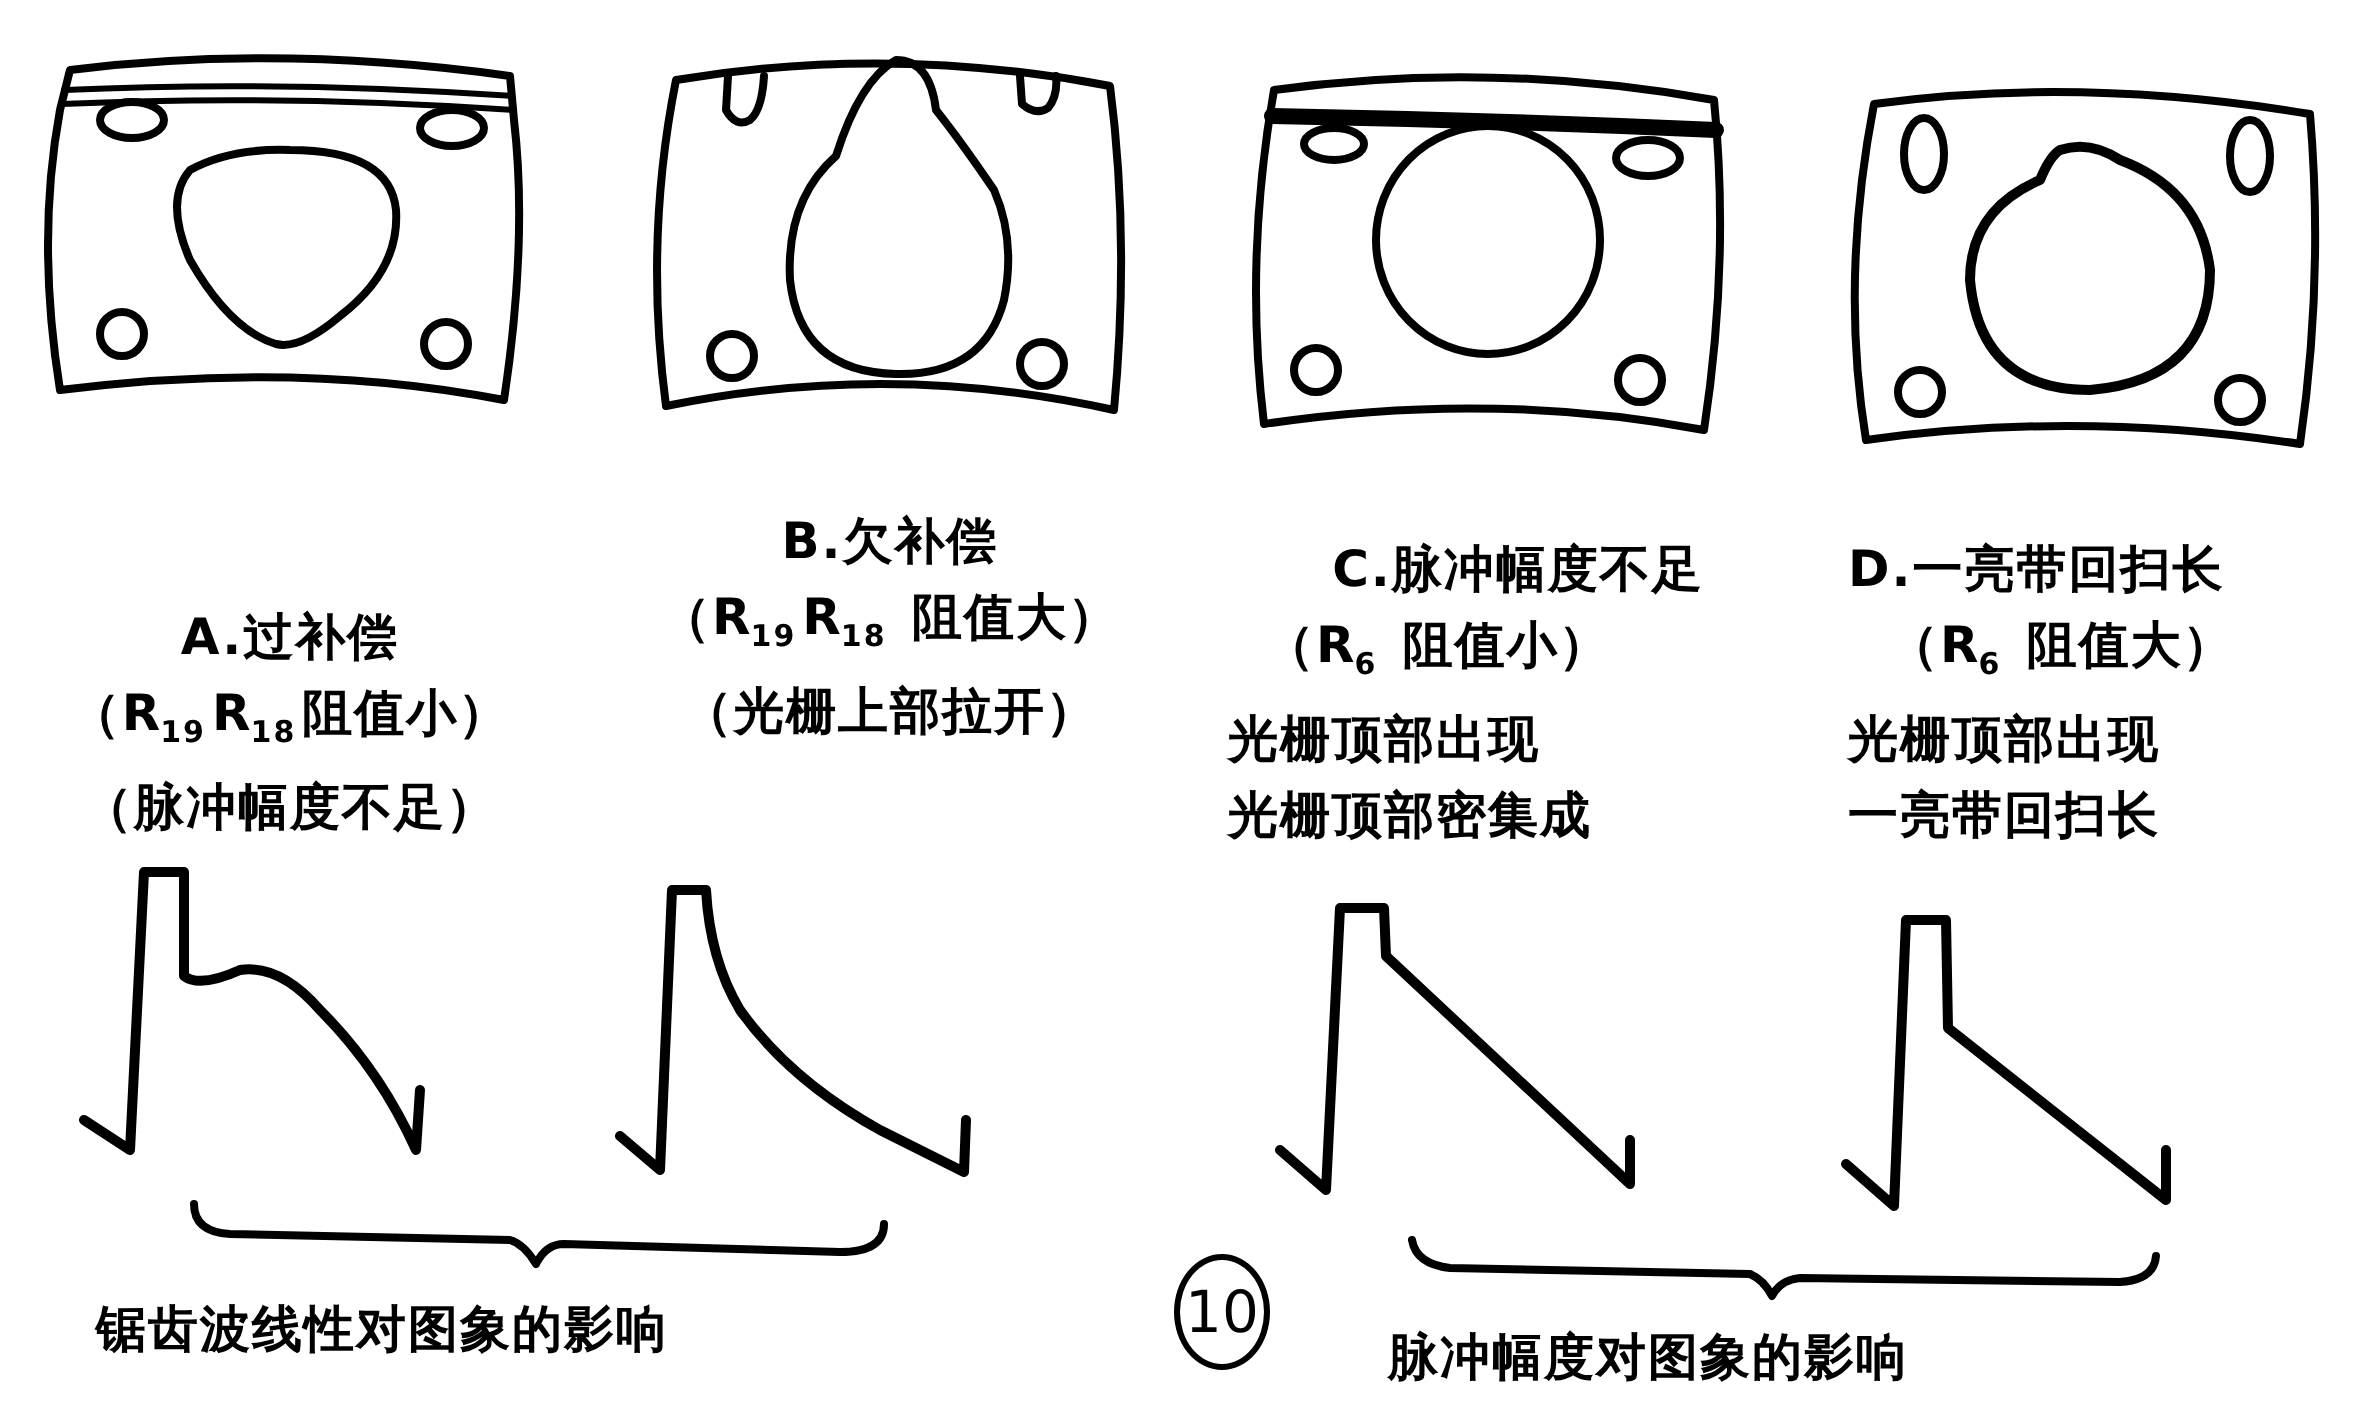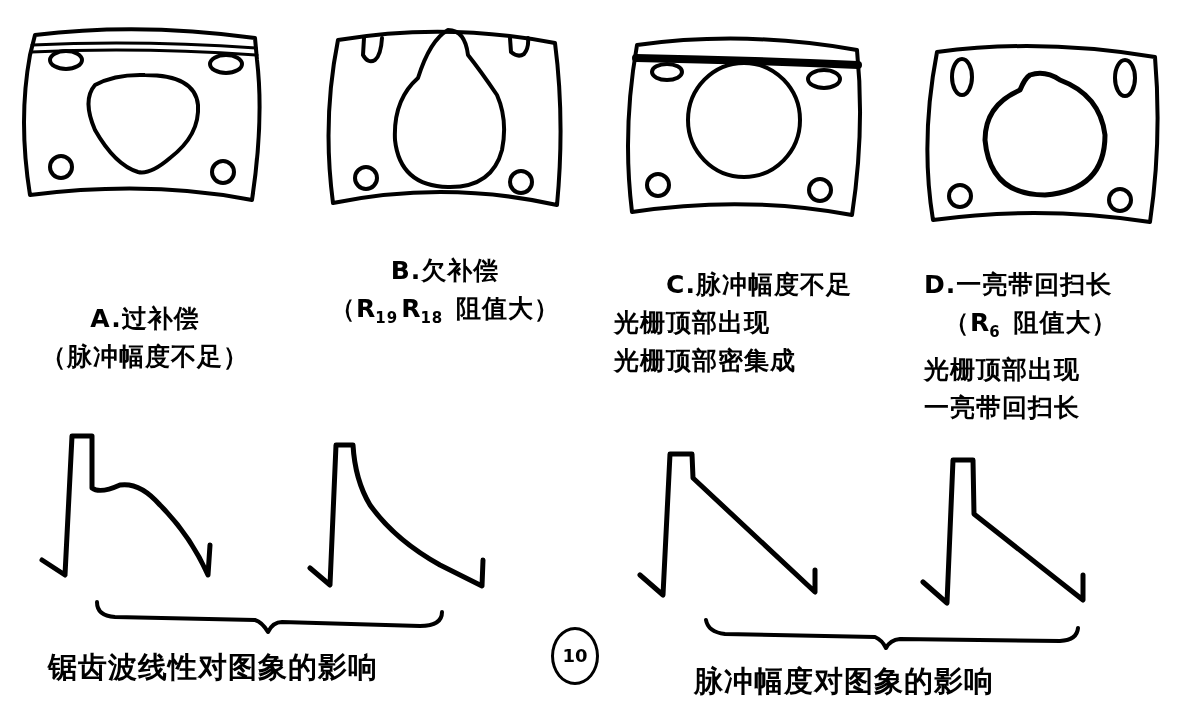--- a/index.html
+++ b/index.html
@@ -4,24 +4,24 @@
 <style>
   html, body { margin: 0; padding: 0; background: #ffffff; }
   body { width: 1179px; height: 711px; position: relative; overflow: hidden;
          font-family: "DejaVu Sans", sans-serif; color: #000; }
   svg.fig { position: absolute; left: 0; top: 0; }
   .label { position: absolute; text-align: center; font-weight: bold; font-size: 25px;
            line-height: 38px; letter-spacing: 1px; white-space: nowrap; }
   .label .line { display: block; }
   .label.left { text-align: left; }
   .sub { font-size: 15px; vertical-align: -6px; margin-left: -1px; margin-right: 3px; }
-  .caption { position: absolute; font-size: 29px; font-weight: bold; white-space: nowrap; letter-spacing: 1px; }
-  .figno { position: absolute; left: 551px; top: 627px; width: 42px; height: 52px;
+  .caption { position: absolute; font-size: 25px; font-weight: bold; white-space: nowrap; letter-spacing: 1px; }
+  .figno { position: absolute; left: 587px; top: 627px; width: 42px; height: 52px;
            border: 3px solid #000; border-radius: 50%; text-align: center; line-height: 52px;
-           font-size: 18px; font-weight: bold; }
+           font-size: 29px; font-weight: normal; }
 </style>
 </head>
 <body>
 
 <svg class="fig" width="1179" height="711" viewBox="0 0 1179 711" fill="none" stroke="#000" stroke-width="4" stroke-linecap="round" stroke-linejoin="round">
 
   <g>
     <path d="M35,35 Q140,22 255,38 L257,60 Q264,120 252,200 Q150,180 30,195 Q18,120 30,55 Z"></path>
     <path stroke-width="3" d="M32,45 Q140,40 256,48"></path>
     <path stroke-width="3" d="M31,52 Q140,47 257,55"></path>
@@ -64,32 +64,39 @@
   <path stroke-width="5" d="M310,568 L330,585 L336,445 L353,445 Q355,480 370,505 Q395,540 440,565 L482,586 L483,560"></path>
   <path stroke-width="5" d="M640,575 L663,595 L670,454 L692,454 L693,478 L815,592 L815,570"></path>
   <path stroke-width="5" d="M923,582 L947,603 L953,460 L973,460 L974,514 L1083,600 L1083,575"></path>
 
   <path stroke-width="4" d="M97,602 Q97,616 115,617 L255,620 Q262,622 268,632 Q273,622 282,622 L420,626 Q442,626 442,612"></path>
   <path stroke-width="4" d="M706,620 Q708,632 725,634 L875,637 Q882,640 886,648 Q890,640 900,639 L1060,641 Q1077,640 1078,628"></path>
 </svg>
 
 <div class="label" style="left:0px; top:252px; width:290px;margin-top:48px;">
   <span class="line">A.过补偿</span>
+  <span class="line">
+    <span>（</span><span>R</span><span class="sub">19</span><span>R</span><span class="sub">18</span><span>阻值小）</span>
+  </span>
   <span class="line">（脉冲幅度不足）</span>
 </div>
 
 <div class="label" style="left:300px; top:252px; width:290px;">
   <span class="line">B.欠补偿</span>
   <span class="line">
     <span>（</span><span>R</span><span class="sub">19</span><span>R</span><span class="sub">18</span><span> 阻值大）</span>
   </span>
+  <span class="line">（光栅上部拉开）</span>
 </div>
 
 <div class="label left" style="left:614px; top:266px; width:280px;">
   <span class="line" style="padding-left:10px;text-align:center;">C.脉冲幅度不足</span>
+  <span class="line" style="padding-left:18px;">
+    <span>（</span><span>R</span><span class="sub">6</span><span> 阻值小）</span>
+  </span>
   <span class="line">光栅顶部出现</span>
   <span class="line">光栅顶部密集成</span>
 </div>
 
 <div class="label left" style="left:924px; top:266px; width:255px;">
   <span class="line">D.一亮带回扫长</span>
   <span class="line" style="padding-left:20px;">
     <span>（</span><span>R</span><span class="sub">6</span><span> 阻值大）</span>
   </span>
   <span class="line">光栅顶部出现</span>

